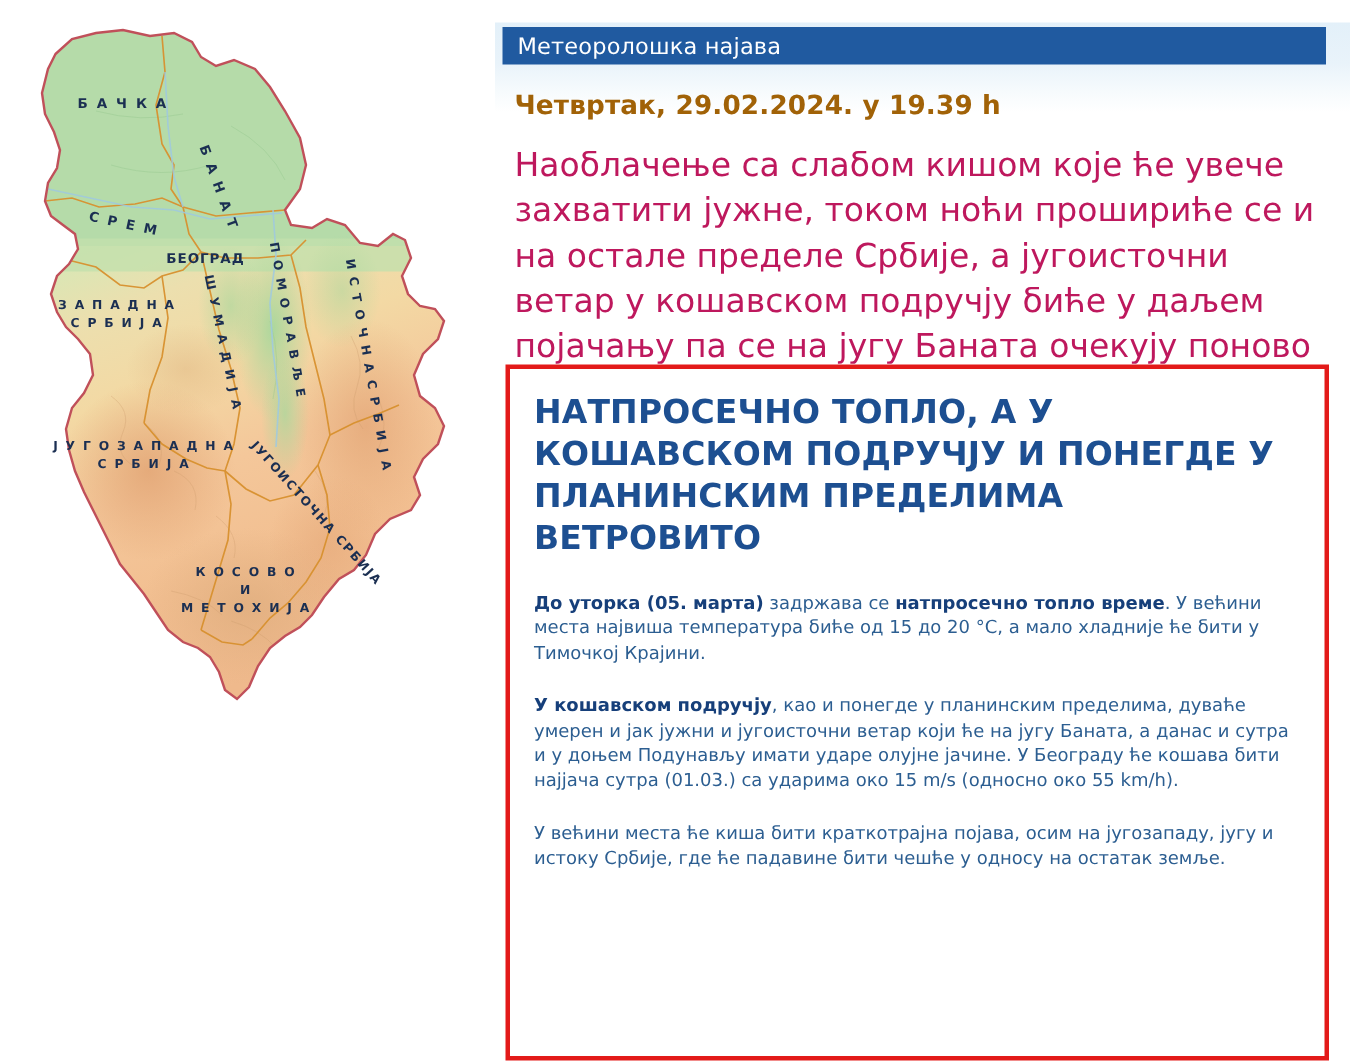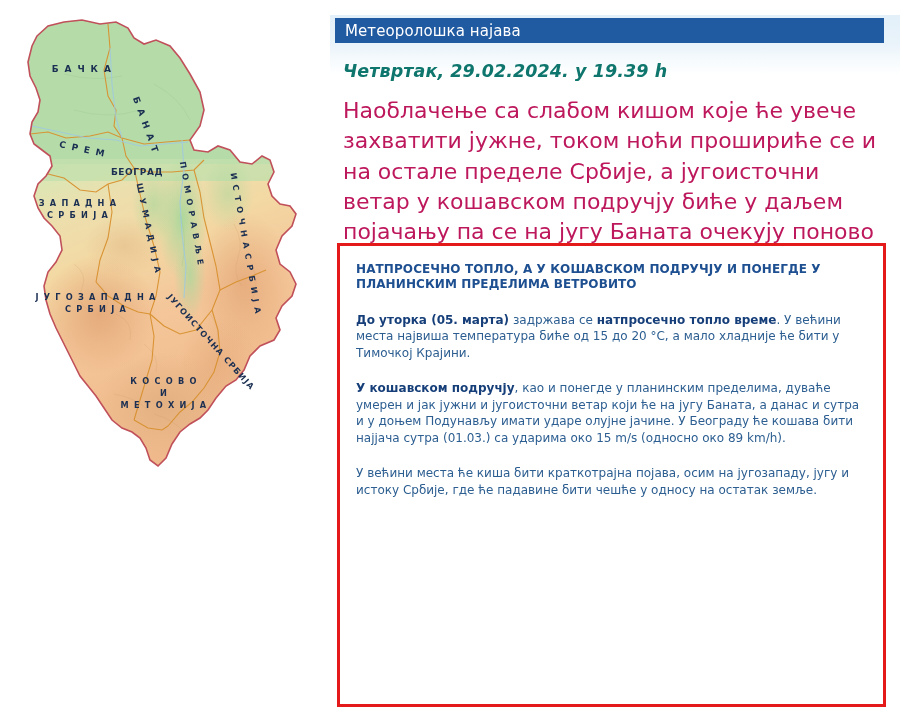--- a/index.html
+++ b/index.html
@@ -48,37 +48,37 @@
   }
   #header-title{
     color:#ffffff;font-size:15px;font-weight:normal;
     padding-left:10px;letter-spacing:0.1px;
     white-space:nowrap;
   }
   #doc-body{
     position:absolute;left:5px;top:36px;width:560px;
   }
   #date-line{
-    font-size:17.5px;font-weight:bold;color:#0f766e;
-    padding:10px 0 0 8px;letter-spacing:0.1px;font-style:italic;
+    font-size:17.5px;font-weight:bold;color:#a16207;
+    padding:10px 0 0 8px;letter-spacing:0.1px;
   }
   #intro{
     font-size:22px;color:#be185d;line-height:1.375;
     padding:15px 8px 0 8px;
   }
 
   #alert-box{
     position:absolute;left:7px;top:228px;width:549px;height:464px;
     border:3px solid #e31a19;
     background:#ffffff;
     box-sizing:border-box;
   }
   #alert-inner{padding:16px 16px 0 16px;}
   #alert-title{
-    font-size:12px;font-weight:bold;color:#1d4f91;
+    font-size:22px;font-weight:bold;color:#1d4f91;
     line-height:1.28;letter-spacing:0.1px;
   }
   .alert-p{
     font-size:12px;color:#2c5e91;line-height:1.375;
     margin-top:19px;
   }
   .alert-p b{color:#163f7a;font-weight:bold;}
   #bottom-tint{
     position:absolute;left:7px;top:700px;width:549px;height:9px;
     background:#e3f0f9;
@@ -248,20 +248,20 @@
 
     <div id="doc-body">
       <div id="date-line">Четвртак, 29.02.2024. у 19.39 h</div>
       <div id="intro">Наоблачење са слабом кишом које ће увече захватити јужне, током ноћи прошириће се и на остале пределе Србије, а југоисточни ветар у кошавском подручју биће у даљем појачању па се на југу Баната очекују поново олујни удари.</div>
     </div>
 
     <div id="alert-box">
       <div id="alert-inner">
         <div id="alert-title">НАТПРОСЕЧНО ТОПЛО, А У КОШАВСКОМ ПОДРУЧЈУ И ПОНЕГДЕ У ПЛАНИНСКИМ ПРЕДЕЛИМА ВЕТРОВИТО</div>
         <div class="alert-p"><b>До уторка (05. марта)</b><span> задржава се </span><b>натпросечно топло време</b><span>. У већини места највиша температура биће од 15 до 20 °C, а мало хладније ће бити у Тимочкој Крајини.</span></div>
-        <div class="alert-p"><b>У кошавском подручју</b><span>, као и понегде у планинским пределима, дуваће умерен и јак јужни и југоисточни ветар који ће на југу Баната, а данас и сутра и у доњем Подунављу имати ударе олујне јачине. У Београду ће кошава бити најјача сутра (01.03.) са ударима око 15 m/s (односно око 89 km/h).</span></div>
+        <div class="alert-p"><b>У кошавском подручју</b><span>, као и понегде у планинским пределима, дуваће умерен и јак јужни и југоисточни ветар који ће на југу Баната, а данас и сутра и у доњем Подунављу имати ударе олујне јачине. У Београду ће кошава бити најјача сутра (01.03.) са ударима око 15 m/s (односно око 55 km/h).</span></div>
         <div class="alert-p"><span>У већини места ће киша бити краткотрајна појава, осим на југозападу, југу и истоку Србије, где ће падавине бити чешће у односу на остатак земље.</span></div>
       </div>
     </div>
 
     <div id="bottom-tint"></div>
   </div>
 </div>
 
 </body></html>

